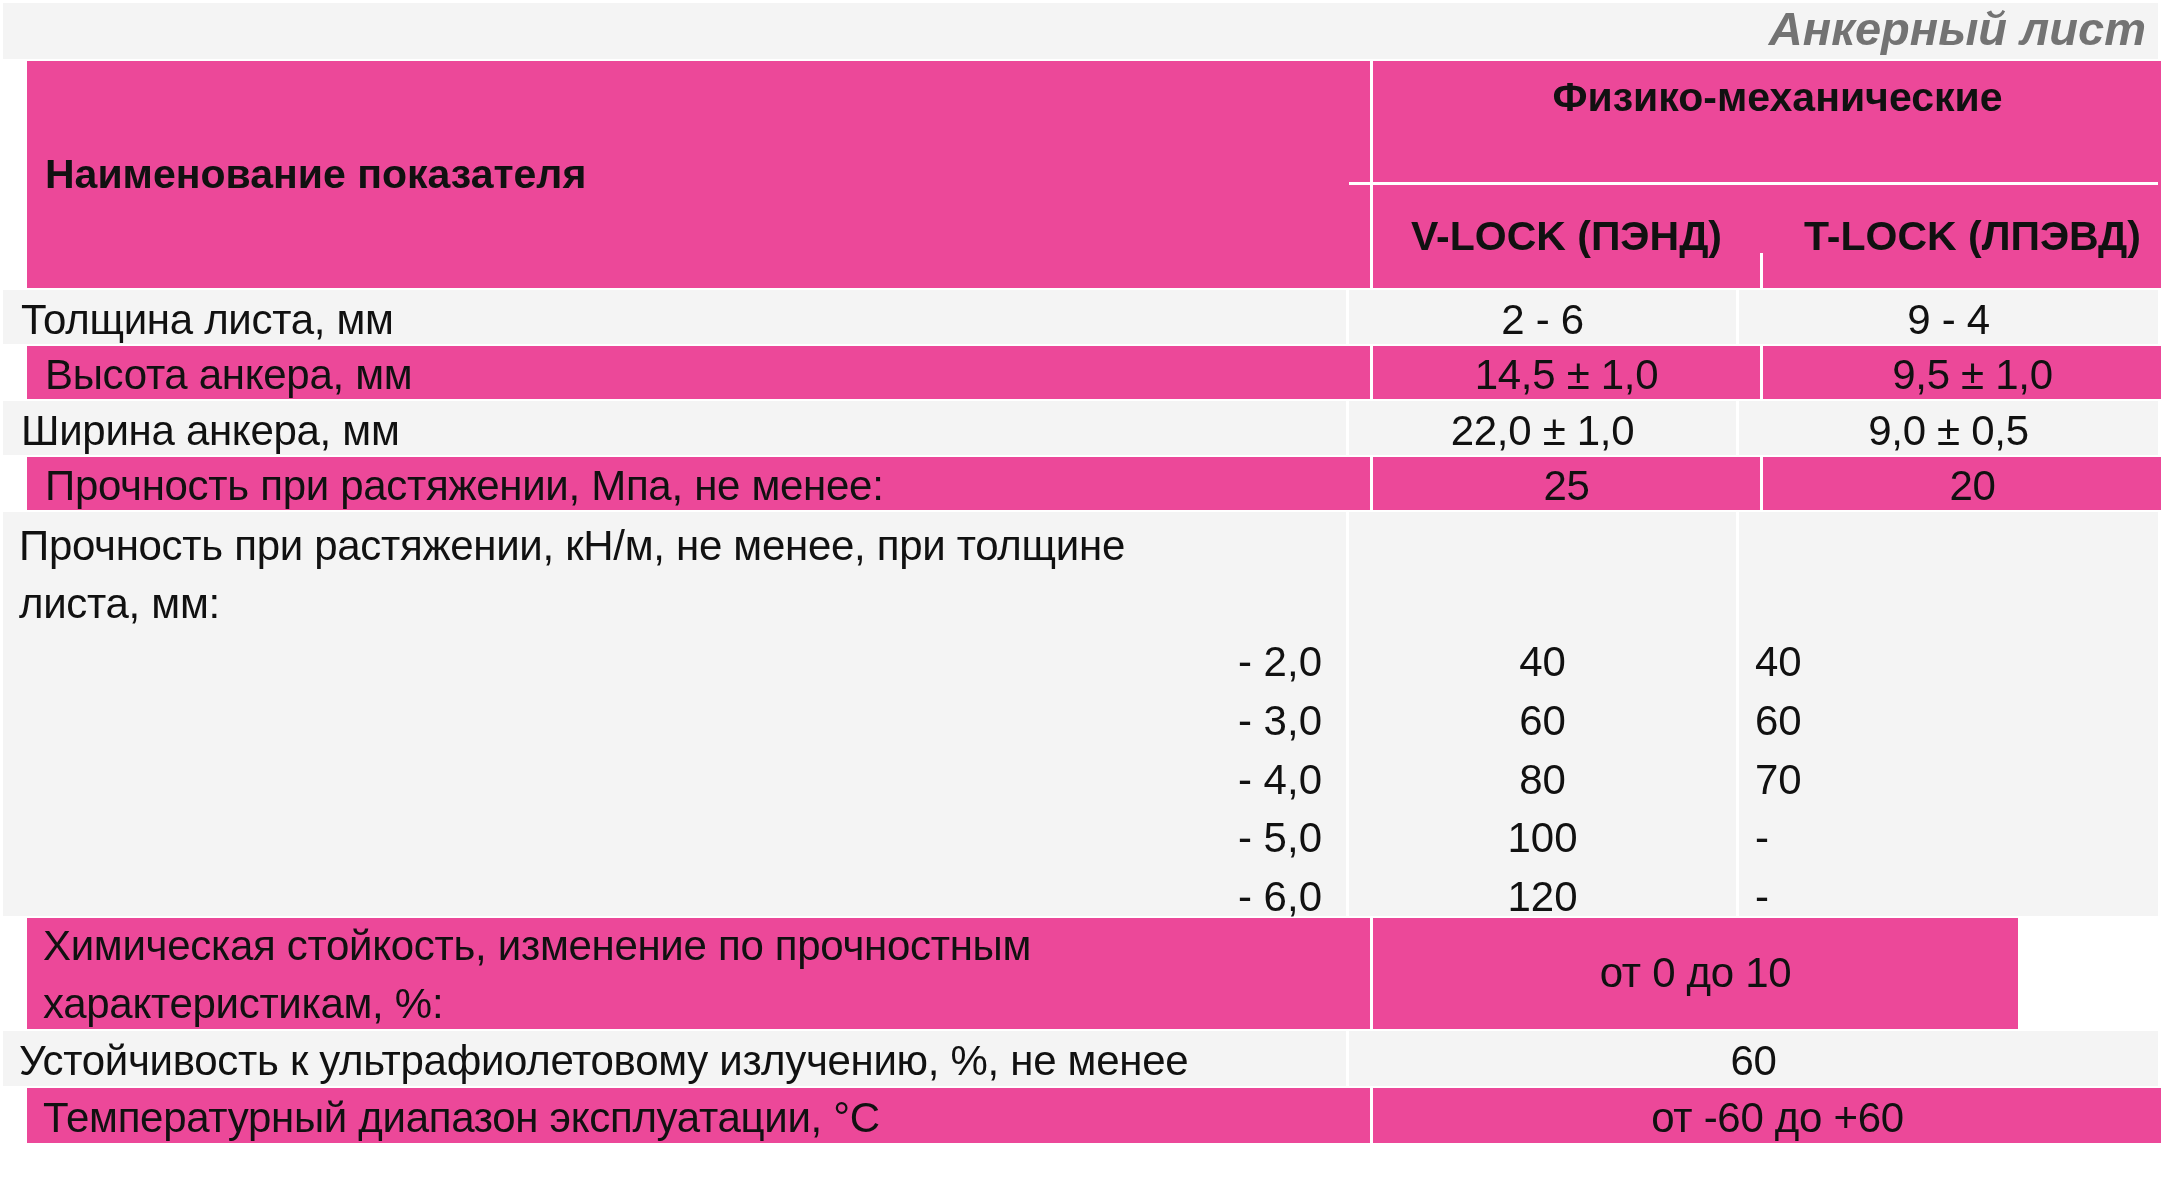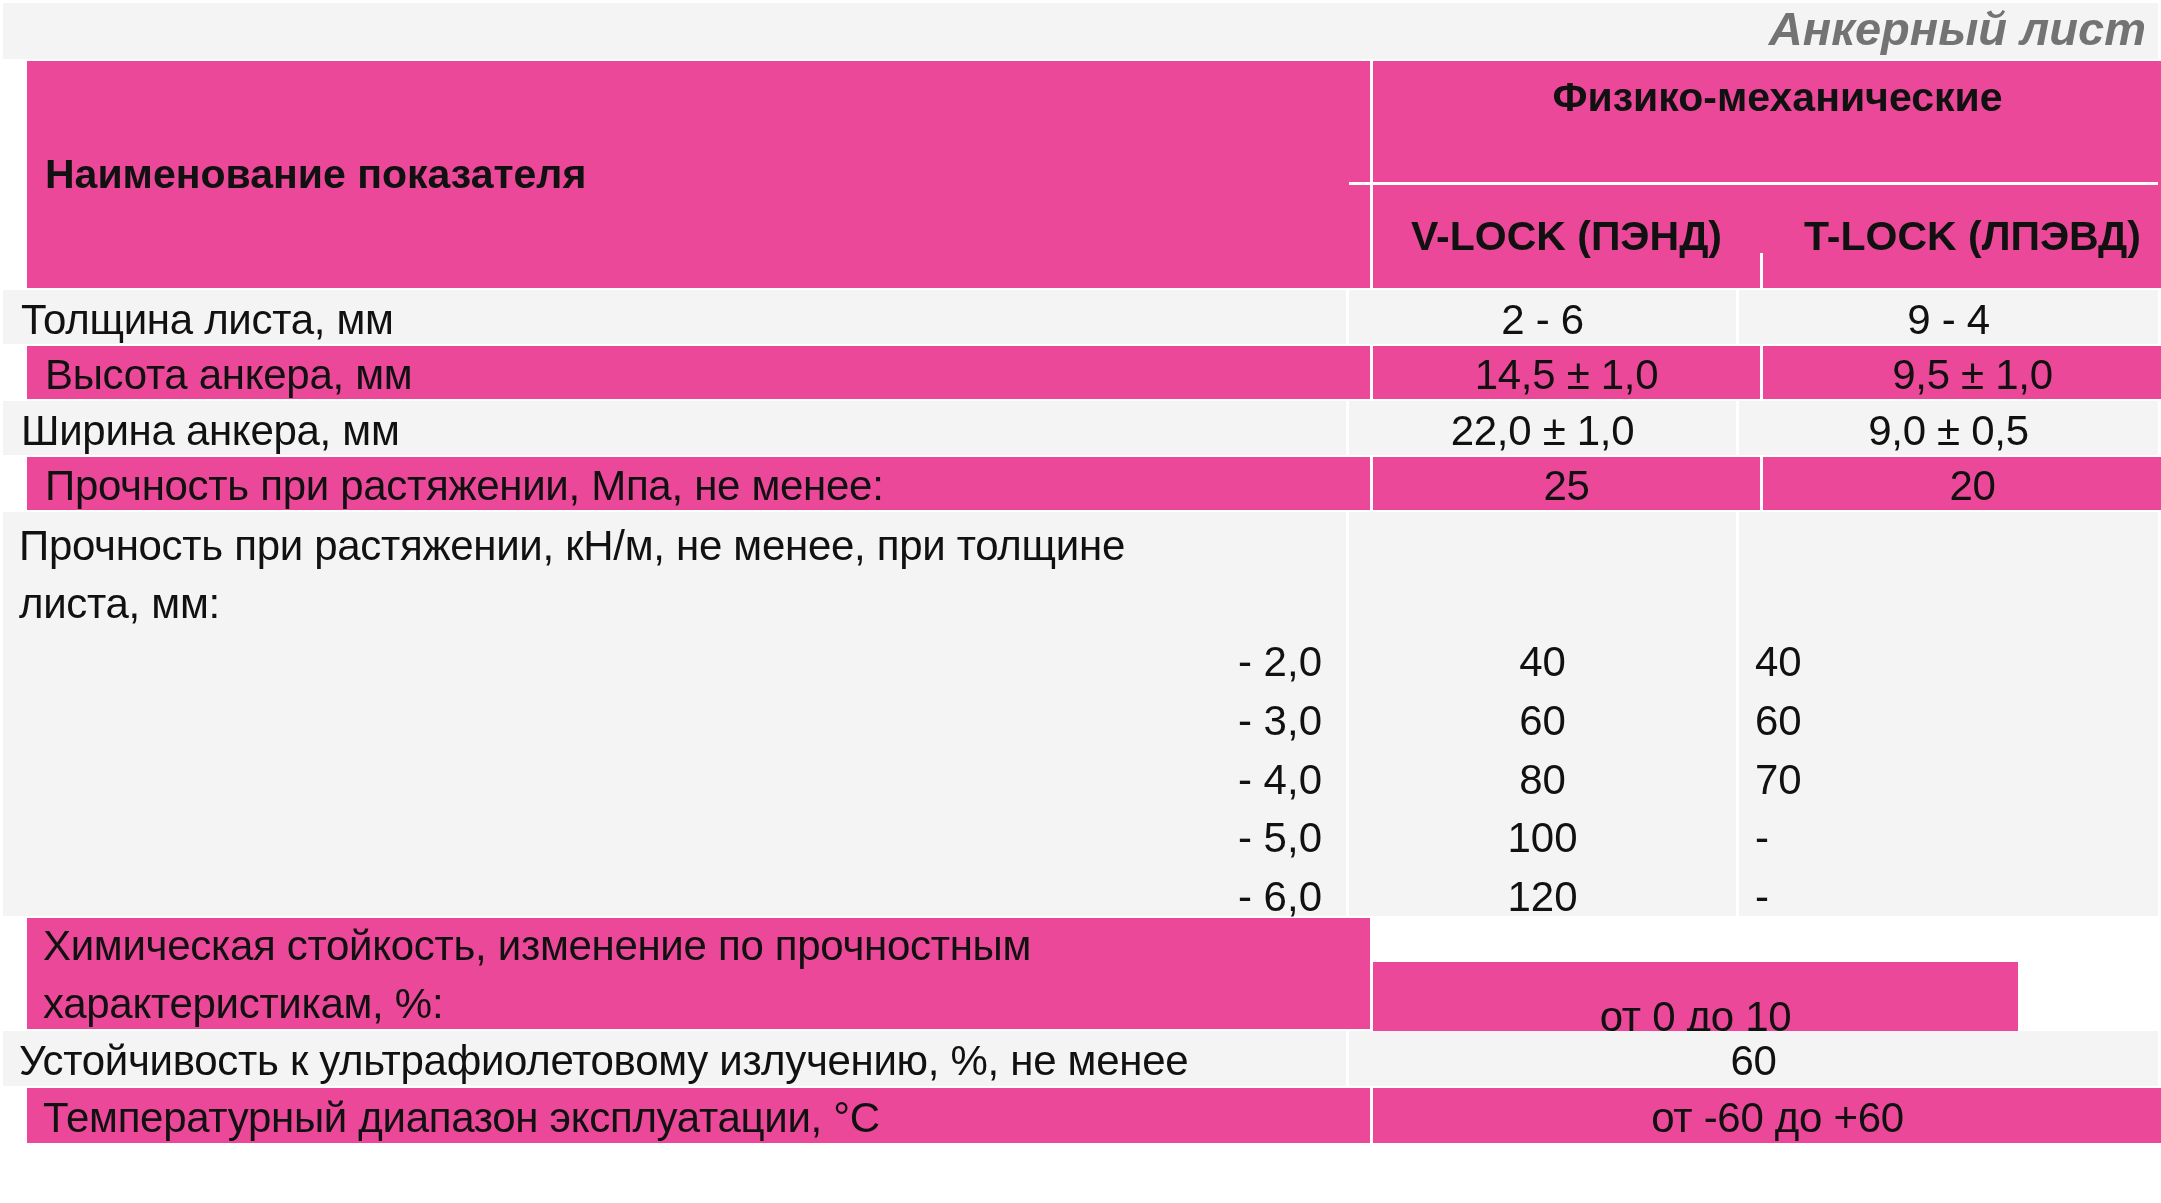--- a/index.html
+++ b/index.html
@@ -77,19 +77,19 @@
   <div class="sub" style="left:16px;top:185px;">60</div>
   <div class="sub" style="left:16px;top:244px;">70</div>
   <div class="sub" style="left:16px;top:302px;">-</div>
   <div class="sub" style="left:16px;top:361px;">-</div>
 </div>
 
 <div class="abs dark" style="left:3px;top:918px;width:1343px;height:111px;">
   <div class="sub" style="left:16px;top:4px;letter-spacing:-0.3px;">Химическая стойкость, изменение по прочностным</div>
   <div class="sub" style="left:16px;top:62px;letter-spacing:-0.3px;">характеристикам, %:</div>
 </div>
-<div class="abs dark cell center txt" style="left:1349px;top:962px;width:645px;height:111px;">от 0 до 10</div>
+<div class="abs dark cell center txt" style="left:1349px;top:918px;width:645px;height:111px;">от 0 до 10</div>
 
 <div class="abs light cell txt" style="left:3px;top:1031px;width:1343px;height:55px;padding-left:16px;padding-top:6px;">Устойчивость к ультрафиолетовому излучению, %, не менее</div>
 <div class="abs light cell center txt" style="left:1349px;top:1031px;width:809px;height:55px;padding-top:6px;">60</div>
 
 <div class="abs dark cell txt" style="left:3px;top:1088px;width:1343px;height:55px;padding-left:16px;padding-top:6px;">Температурный диапазон эксплуатации, °С</div>
 <div class="abs dark cell center txt" style="left:1349px;top:1088px;width:809px;height:55px;padding-top:6px;">от -60 до +60</div>
 
 </body></html>

